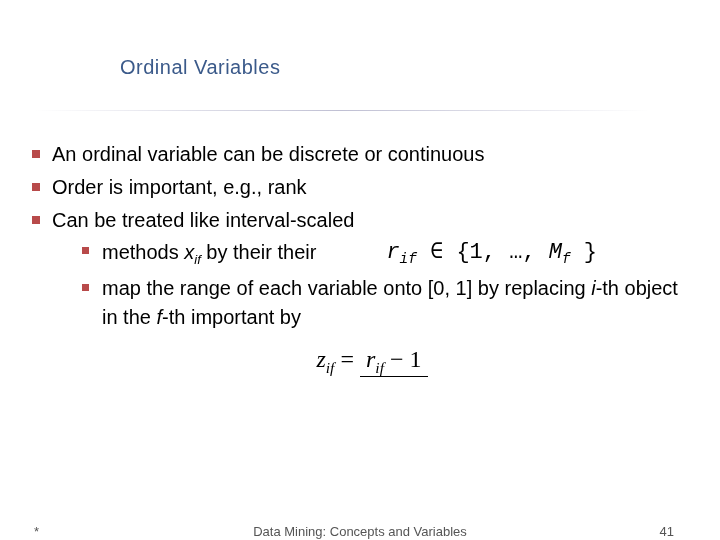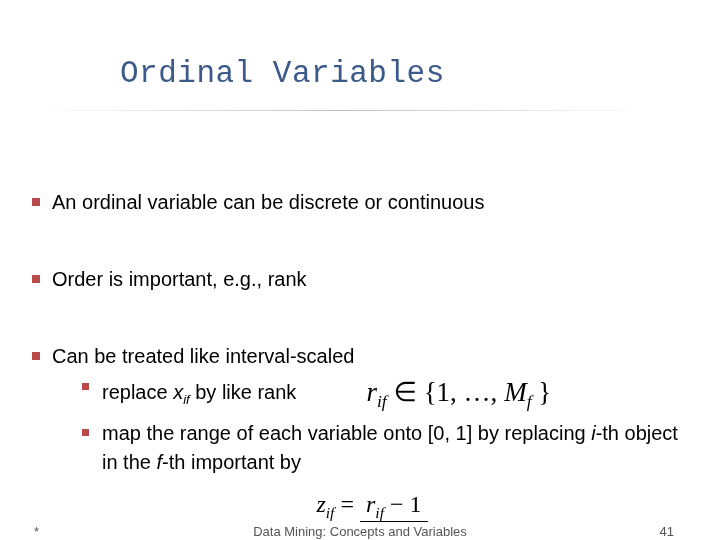--- a/index.html
+++ b/index.html
@@ -24,44 +24,43 @@
     left: 34px;
     right: 70px;
     top: 110px;
     height: 1px;
     background: linear-gradient(to right, rgba(0,0,80,0.0), rgba(0,0,80,0.25), rgba(0,0,80,0.0));
   }
   .title {
     position: absolute;
     top: 56px;
     left: 120px;
-    font-size: 31px;
+    font-size: 20px;
     color: #3b5a8a;
-    font-family: Liberation Mono, monospace;
+    font-family: Liberation Sans, sans-serif;
     letter-spacing: 0.5px;
     text-align: right;
   }
   .content {
     position: absolute;
     top: 140px;
     left: 28px;
     right: 40px;
     font-size: 20px;
     line-height: 1.45;
   }
   ul.lvl1 {
     list-style: none;
     padding: 0;
     margin: 0;
   }
   ul.lvl1 > li {
     position: relative;
     padding-left: 24px;
     margin-bottom: 4px;
-    margin-top: 48px;
   }
   ul.lvl1 > li::before {
     content: "";
     position: absolute;
     left: 4px;
     top: 10px;
     width: 8px;
     height: 8px;
     background: #b84a4a;
   }
@@ -81,22 +80,22 @@
     left: 2px;
     top: 10px;
     width: 7px;
     height: 7px;
     background: #b84a4a;
   }
   .it { font-style: italic; }
   .sub { font-size: 0.65em; vertical-align: sub; font-style: italic; }
   .rowflex { display: flex; align-items: center; gap: 70px; }
   .eq-set {
-    font-family: Liberation Serif, serif;
-    font-size: 27px;
+    font-family: Liberation Mono, monospace;
+    font-size: 22px;
     white-space: nowrap;
   }
   .eq-set .sym { font-style: italic; }
   .eq-block {
     text-align: center;
     font-family: "Times New Roman", Times, serif;
     font-size: 24px;
     margin: 10px 0 14px 150px;
     width: 240px;
   }
@@ -135,21 +134,21 @@
   <div class="content">
     <ul class="lvl1">
       <li><span>An ordinal variable can be discrete or continuous</span></li>
       <li><span>Order is important, e.g., rank</span></li>
       <li>
         <span>Can be treated like interval-scaled</span>
         <ul class="lvl2">
           <li>
             <div class="rowflex">
               <span>
-                <span>replace </span><span class="it">x</span><span class="sub">if</span><span> by like rank</span>
+                <span>methods </span><span class="it">x</span><span class="sub">if</span><span> by their their</span>
               </span>
               <span class="eq-set">
                 <span class="sym">r</span><span class="sub">if</span><span> ∈ {1, …, </span><span class="sym">M</span><span class="sub">f</span><span> }</span>
               </span>
             </div>
           </li>
           <li>
             <span>
               <span>map the range of each variable onto [0, 1] by replacing </span><span class="it">i</span><span>-th object in the </span><span class="it">f</span><span>-th important by</span>
             </span>

